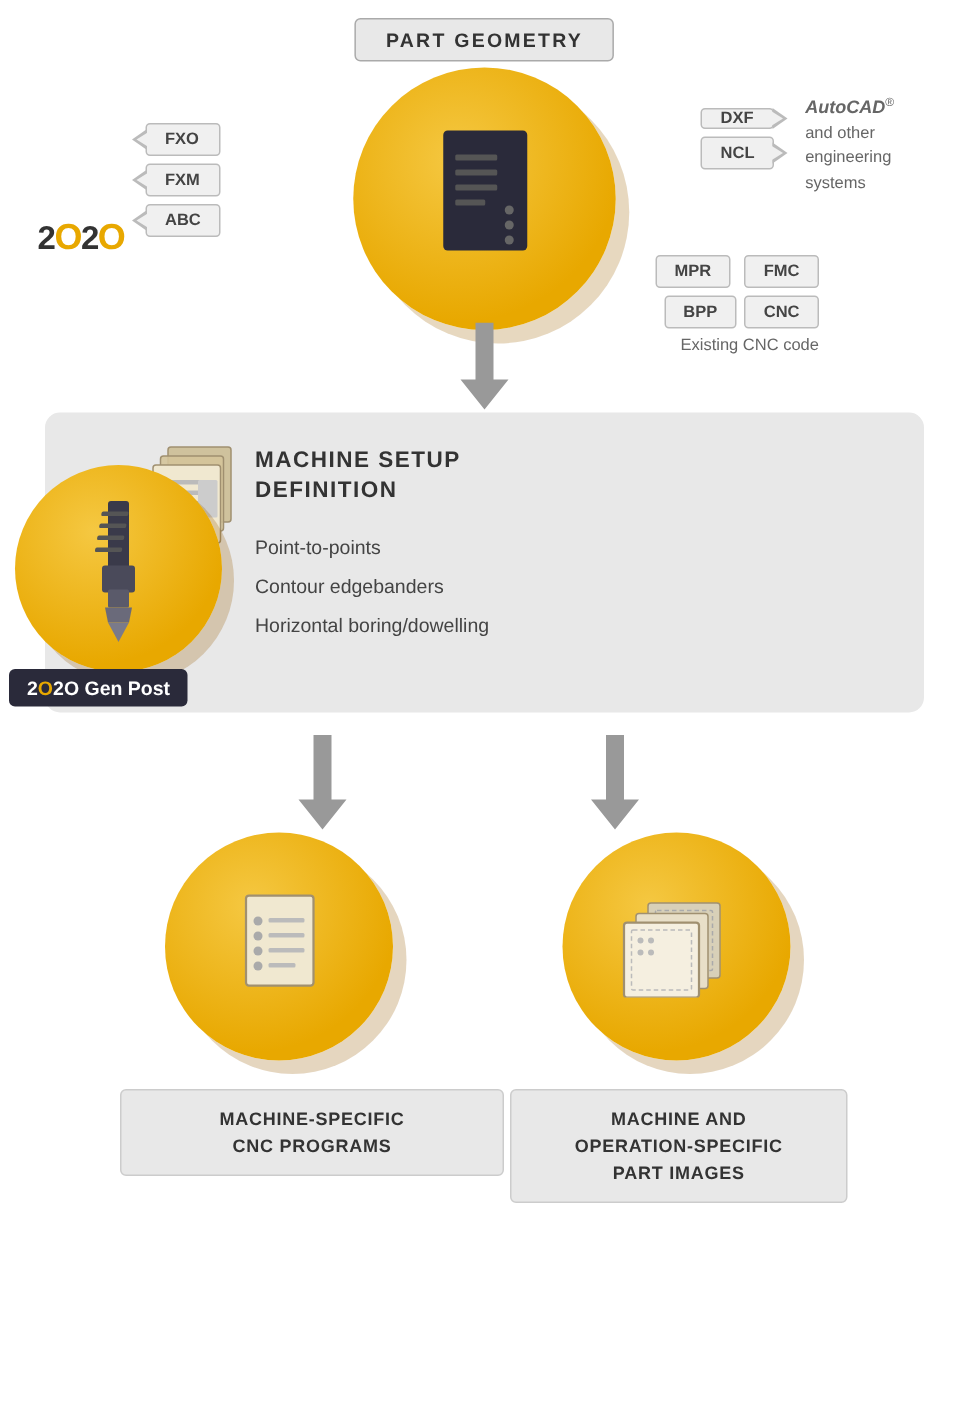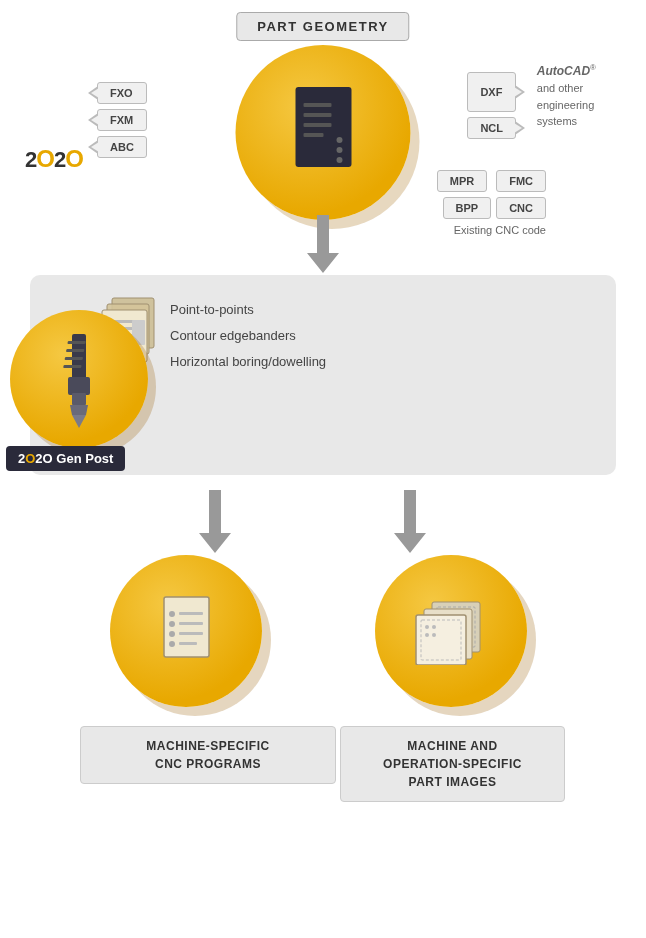--- a/index.html
+++ b/index.html
@@ -62,21 +62,21 @@
       <span style="position:absolute;left:-7px;top:50%;transform:translateY(-50%);width:0;height:0;border-top:5.5px solid transparent;border-bottom:5.5px solid transparent;border-right:8px solid #f0f0f0;"></span>
     </div>
     <div style="position:relative; background:#f0f0f0; border:1.5px solid #bbb; border-radius:3px; padding:4px 12px; font-size:11px; font-weight:bold; color:#444;">
       <span>ABC</span>
       <span style="position:absolute;left:-10px;top:50%;transform:translateY(-50%);width:0;height:0;border-top:7px solid transparent;border-bottom:7px solid transparent;border-right:10px solid #bbb;"></span>
       <span style="position:absolute;left:-7px;top:50%;transform:translateY(-50%);width:0;height:0;border-top:5.5px solid transparent;border-bottom:5.5px solid transparent;border-right:8px solid #f0f0f0;"></span>
     </div>
   </div>
 
   <div style="position:absolute; right:130px; top:72px; display:flex; flex-direction:column; gap:5px; z-index:8;">
-    <div style="position:relative; background:#f0f0f0; border:1.5px solid #bbb; border-radius:3px; padding:13px 12px; font-size:11px; font-weight:bold; color:#444;">
+    <div style="position:relative; background:#f0f0f0; border:1.5px solid #bbb; border-radius:3px; padding:0 12px; font-size:11px; font-weight:bold; color:#444;">
       <span>DXF</span>
       <span style="position:absolute;right:-10px;top:50%;transform:translateY(-50%);width:0;height:0;border-top:7px solid transparent;border-bottom:7px solid transparent;border-left:10px solid #bbb;"></span>
       <span style="position:absolute;right:-7px;top:50%;transform:translateY(-50%);width:0;height:0;border-top:5.5px solid transparent;border-bottom:5.5px solid transparent;border-left:8px solid #f0f0f0;"></span>
     </div>
     <div style="position:relative; background:#f0f0f0; border:1.5px solid #bbb; border-radius:3px; padding:4px 12px; font-size:11px; font-weight:bold; color:#444;">
       <span>NCL</span>
       <span style="position:absolute;right:-10px;top:50%;transform:translateY(-50%);width:0;height:0;border-top:7px solid transparent;border-bottom:7px solid transparent;border-left:10px solid #bbb;"></span>
       <span style="position:absolute;right:-7px;top:50%;transform:translateY(-50%);width:0;height:0;border-top:5.5px solid transparent;border-bottom:5.5px solid transparent;border-left:8px solid #f0f0f0;"></span>
     </div>
   </div>
@@ -132,20 +132,24 @@
         <rect x="19" y="30" width="30" height="3" rx="1" fill="#bbb"></rect>
         <rect x="19" y="37" width="30" height="3" rx="1" fill="#bbb"></rect>
         <rect x="19" y="44" width="30" height="3" rx="1" fill="#bbb"></rect>
         <rect x="19" y="51" width="22" height="3" rx="1" fill="#bbb"></rect>
         <rect x="19" y="58" width="25" height="3" rx="1" fill="#bbb"></rect>
 
         <rect x="42" y="30" width="13" height="25" rx="1" fill="#ccc"></rect>
       </svg>
     </div>
 
+    <div style="font-size:15px; font-weight:bold; letter-spacing:1px; color:#333; margin-bottom:14px; line-height:1.35;">
+      <span>MACHINE SETUP</span><br>
+      <span>DEFINITION</span>
+    </div>
     <ul style="list-style:none; font-size:13px; color:#444; line-height:2.0;">
       <li><span>Point-to-points</span></li>
       <li><span>Contour edgebanders</span></li>
       <li><span>Horizontal boring/dowelling</span></li>
     </ul>
   </div>
 
   <div style="position:absolute; top:310px; left:10px; width:138px; height:138px; border-radius:50%; background:radial-gradient(circle at 38% 32%, #f5c842, #e8a800 70%); display:flex; align-items:center; justify-content:center; z-index:10; box-shadow:8px 8px 0px rgba(150,90,0,0.25);">
 
     <svg width="42" height="100" viewBox="0 0 42 100">

